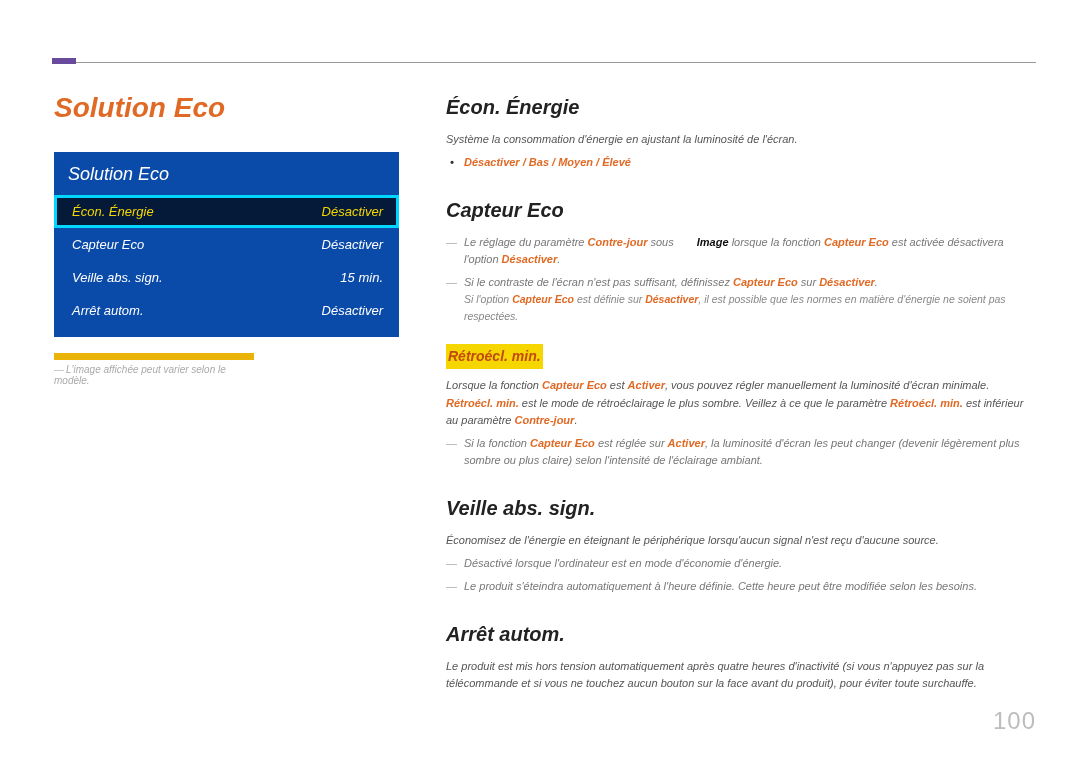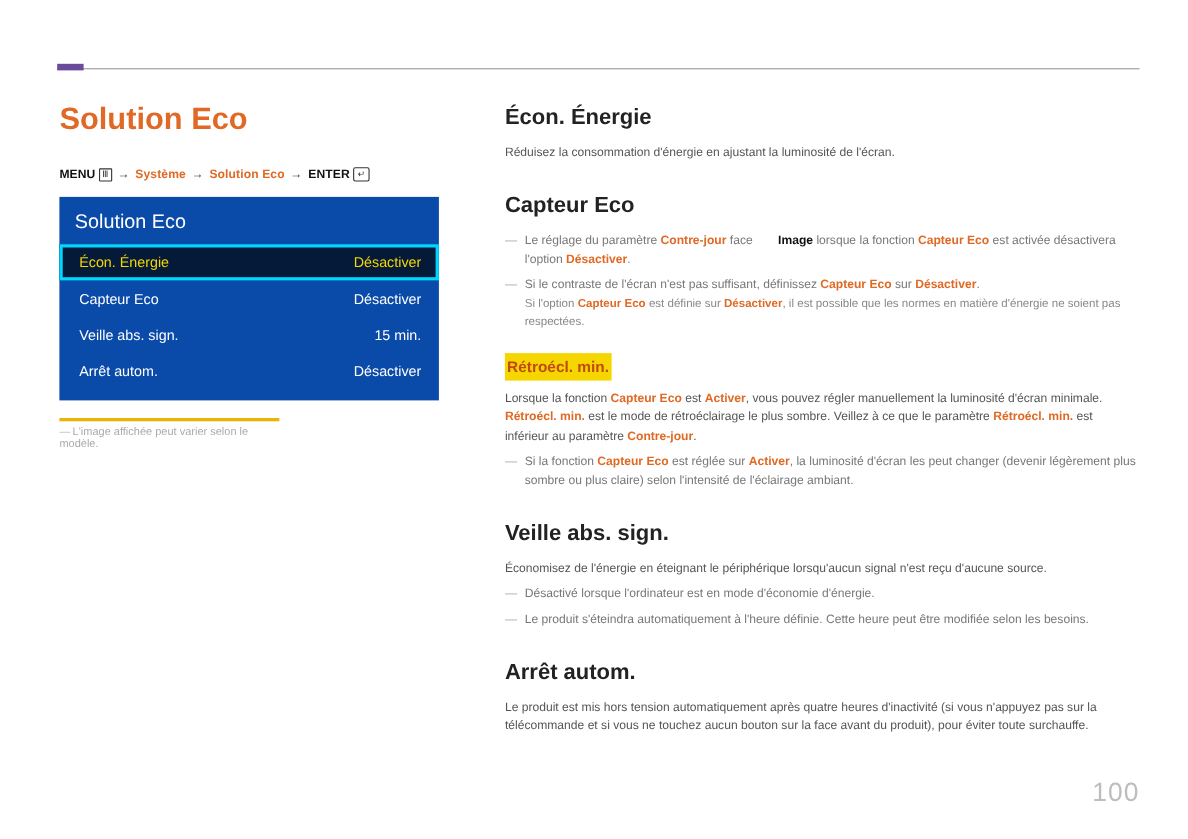--- a/index.html
+++ b/index.html
@@ -33,21 +33,22 @@
   }
 
   
   .page {
     position: absolute;
     top: 92px;
     left: 54px;
     right: 44px;
     bottom: 40px;
     display: flex;
-    gap: 60px;
+    gap: 47px;
+    font-style: italic;
   }
 
   
   .left-col {
     width: 345px;
     flex-shrink: 0;
   }
   .page-title {
     color: #e06a25;
     font-size: 28px;
@@ -106,21 +107,21 @@
     color: #f5d600;
     outline: 3px solid #00d6ff;
     outline-offset: -3px;
   }
   .osd-row.selected .osd-val { color: #f5d600; }
 
   .footnote {
     font-size: 10px;
     color: #aaa;
     margin-top: 16px;
-    border-top: 3px solid #eab308;
+    border-top: 7px solid #eab308;
     padding-top: 4px;
     width: 200px;
   }
   .footnote::before {
     content: "―";
     color: #bbb;
     margin-right: 4px;
     letter-spacing: -2px;
   }
 
@@ -191,31 +192,20 @@
 </head>
 <body>
 
 <div class="top-rule"></div>
 
 <div class="page">
 
   <div class="left-col">
     <h1 class="page-title">Solution Eco</h1>
 
-    <div class="breadcrumb">
-      <span class="b">MENU</span>
-      <span class="icon-box">Ⅲ</span>
-      <span class="arrow">→</span>
-      <span class="link">Système</span>
-      <span class="arrow">→</span>
-      <span class="link">Solution Eco</span>
-      <span class="arrow">→</span>
-      <span class="b">ENTER</span>
-      <span class="icon-enter">↵</span>
-    </div>
 
     <div class="osd">
       <div class="osd-title">Solution Eco</div>
 
       <div class="osd-row selected">
         <span>Écon. Énergie</span>
         <span class="osd-val">Désactiver</span>
       </div>
       <div class="osd-row">
         <span>Capteur Eco</span>
@@ -231,27 +221,30 @@
       </div>
     </div>
 
     <div class="footnote">L'image affichée peut varier selon le modèle.</div>
   </div>
 
   <div class="right-col">
 
     
     <h2>Écon. Énergie</h2>
-    <p>Réduisez la consommation d'énergie en ajustant la luminosité de l'écran.</p>
+    <p>Système la consommation d'énergie en ajustant la luminosité de l'écran.</p>
+    <ul class="bullet-list">
+      <li class="acc">Désactiver / Bas / Moyen / Élevé</li>
+    </ul>
 
     
     <h2 class="mt">Capteur Eco</h2>
     <ul class="dash-list">
       <li>
-        <span>Le réglage du paramètre </span><span class="hl">Contre-jour</span><span> face </span><span class="hlb">Image</span><span> lorsque la fonction </span><span class="hl">Capteur Eco</span><span> est activée désactivera l'option </span><span class="hl">Désactiver</span><span>.</span>
+        <span>Le réglage du paramètre </span><span class="hl">Contre-jour</span><span> sous </span><span class="hlb">Image</span><span> lorsque la fonction </span><span class="hl">Capteur Eco</span><span> est activée désactivera l'option </span><span class="hl">Désactiver</span><span>.</span>
       </li>
       <li>
         <span>Si le contraste de l'écran n'est pas suffisant, définissez </span><span class="hl">Capteur Eco</span><span> sur </span><span class="hl">Désactiver</span><span>.</span>
         <div class="inner">
           <span>Si l'option </span><span class="hl">Capteur Eco</span><span> est définie sur </span><span class="hl">Désactiver</span><span>, il est possible que les normes en matière d'énergie ne soient pas respectées.</span>
         </div>
       </li>
     </ul>
 
     <div class="sub-h">Rétroécl. min.</div>

